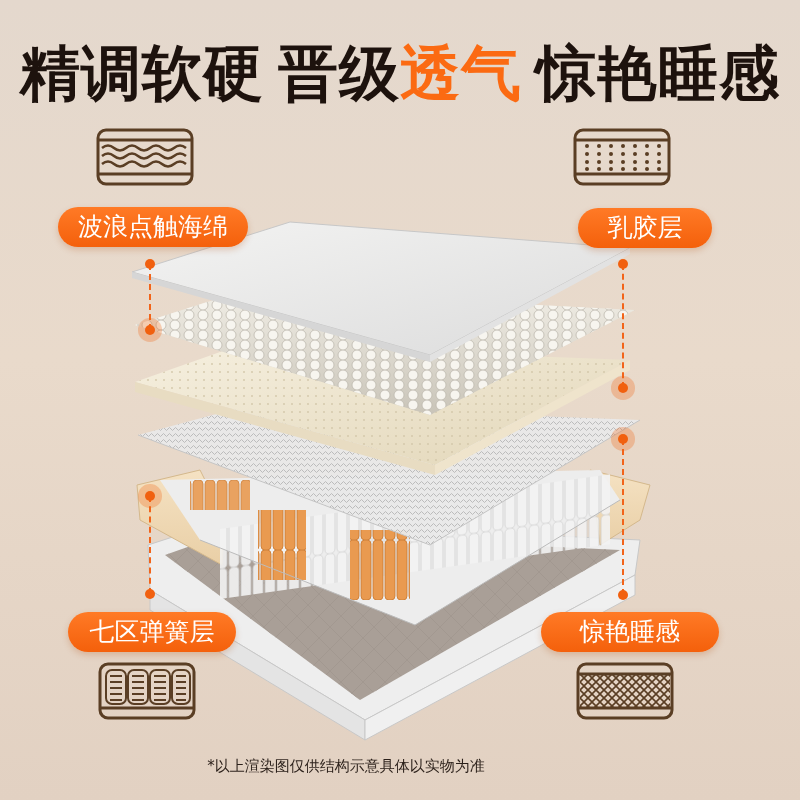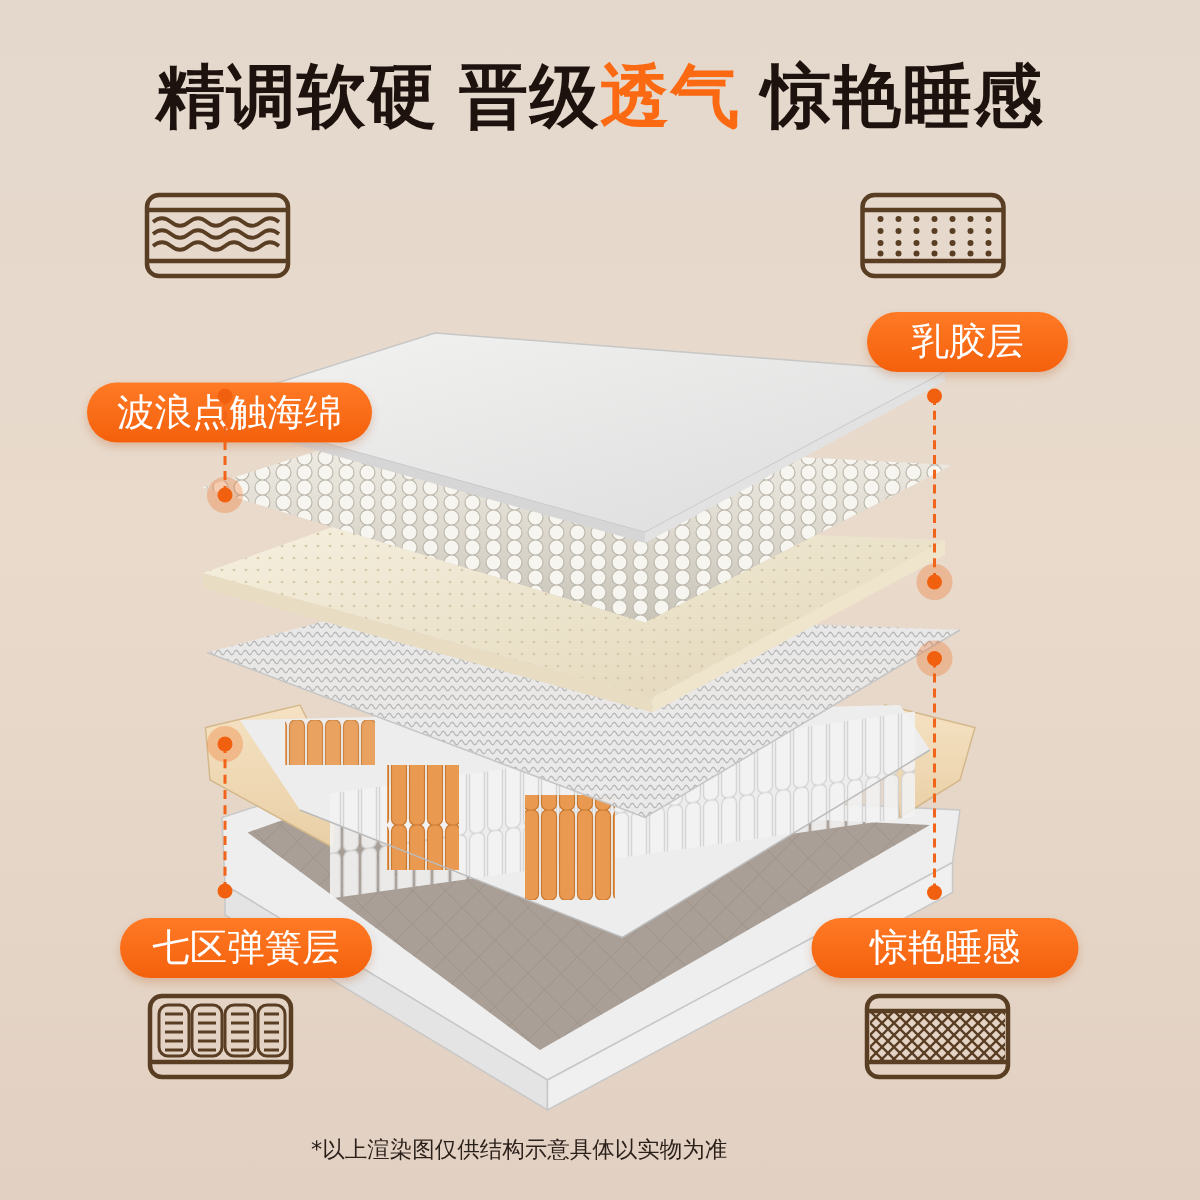--- a/index.html
+++ b/index.html
@@ -3,21 +3,21 @@
   <meta charset="utf-8">
   <style>
     html, body { margin: 0; padding: 0; }
     body {
       width: 800px; height: 800px; overflow: hidden; position: relative;
       background: linear-gradient(180deg, #e4d8cd 0%, #e9dacb 45%, #e2d1c2 100%);
       font-family: "DejaVu Sans", sans-serif;
     }
     .headline {
       position: absolute; top: 34px; left: 0; width: 800px; text-align: center;
-      font-size: 46px; font-weight: bold; color: #1d120d; letter-spacing: 1px;
+      font-size: 60px; font-weight: bold; color: #1d120d; letter-spacing: 1px;
       font-family: "DejaVu Sans", sans-serif;
     }
     .headline .hl { color: #fb6a12; }
     .headline .gap { display: inline-block; width: 14px; }
 
     .icon-box { position: absolute; width: 98px; height: 58px; }
     .pill {
       position: absolute; height: 40px; border-radius: 20px;
       background: linear-gradient(180deg, #ff7a26 0%, #f4600b 100%);
       color: #ffffff; font-size: 25px; line-height: 40px; text-align: center;
@@ -129,21 +129,21 @@
 </svg>
 
 <svg class="icon-box" style="left:96px;top:128px;" viewBox="0 0 98 58">
   <rect x="2" y="2" width="94" height="54" rx="8" fill="none" stroke="#5a3e24" stroke-width="3"></rect>
   <line x1="2" y1="12" x2="96" y2="12" stroke="#5a3e24" stroke-width="3"></line>
   <line x1="2" y1="46" x2="96" y2="46" stroke="#5a3e24" stroke-width="3"></line>
   <path d="M6 20 q6-5 12 0 t12 0 t12 0 t12 0 t12 0 t12 0 t12 0" fill="none" stroke="#5a3e24" stroke-width="2.5"></path>
   <path d="M6 28 q6-5 12 0 t12 0 t12 0 t12 0 t12 0 t12 0 t12 0" fill="none" stroke="#5a3e24" stroke-width="2.5"></path>
   <path d="M6 36 q6-5 12 0 t12 0 t12 0 t12 0 t12 0 t12 0 t12 0" fill="none" stroke="#5a3e24" stroke-width="2.5"></path>
 </svg>
-<div class="pill" style="left:58px;top:207px;width:190px;margin-top:48px;">波浪点触海绵</div>
+<div class="pill" style="left:58px;top:207px;width:190px;">波浪点触海绵</div>
 
 <svg class="icon-box" style="left:573px;top:128px;" viewBox="0 0 98 58">
   <rect x="2" y="2" width="94" height="54" rx="8" fill="none" stroke="#5a3e24" stroke-width="3"></rect>
   <line x1="2" y1="12" x2="96" y2="12" stroke="#5a3e24" stroke-width="3"></line>
   <line x1="2" y1="46" x2="96" y2="46" stroke="#5a3e24" stroke-width="3"></line>
   <g fill="#5a3e24">
     <circle cx="14" cy="18" r="2"></circle>
       <circle cx="26" cy="18" r="2"></circle>
       <circle cx="38" cy="18" r="2"></circle>
       <circle cx="50" cy="18" r="2"></circle>
@@ -168,21 +168,21 @@
       <circle cx="26" cy="41" r="2"></circle>
       <circle cx="38" cy="41" r="2"></circle>
       <circle cx="50" cy="41" r="2"></circle>
       <circle cx="62" cy="41" r="2"></circle>
       <circle cx="74" cy="41" r="2"></circle>
       <circle cx="86" cy="41" r="2"></circle>
   </g>
 </svg>
 <div class="pill" style="left:578px;top:208px;width:134px;">乳胶层</div>
 
-<div class="pill" style="left:80px;top:612px;width:168px;">七区弹簧层</div>
+<div class="pill" style="left:68px;top:612px;width:168px;">七区弹簧层</div>
 <svg class="icon-box" style="left:98px;top:662px;" viewBox="0 0 98 58">
   <rect x="2" y="2" width="94" height="54" rx="8" fill="none" stroke="#5a3e24" stroke-width="3"></rect>
   <line x1="2" y1="46" x2="96" y2="46" stroke="#5a3e24" stroke-width="3"></line>
   <g fill="none" stroke="#5a3e24" stroke-width="2">
     <rect x="8" y="8" width="20" height="34" rx="6"></rect>
     <rect x="30" y="8" width="20" height="34" rx="6"></rect>
     <rect x="52" y="8" width="20" height="34" rx="6"></rect>
     <rect x="74" y="8" width="18" height="34" rx="6"></rect>
     <path d="M12 14 h12 M12 20 h12 M12 26 h12 M12 32 h12 M12 38 h12"></path>
     <path d="M34 14 h12 M34 20 h12 M34 26 h12 M34 32 h12 M34 38 h12"></path>

